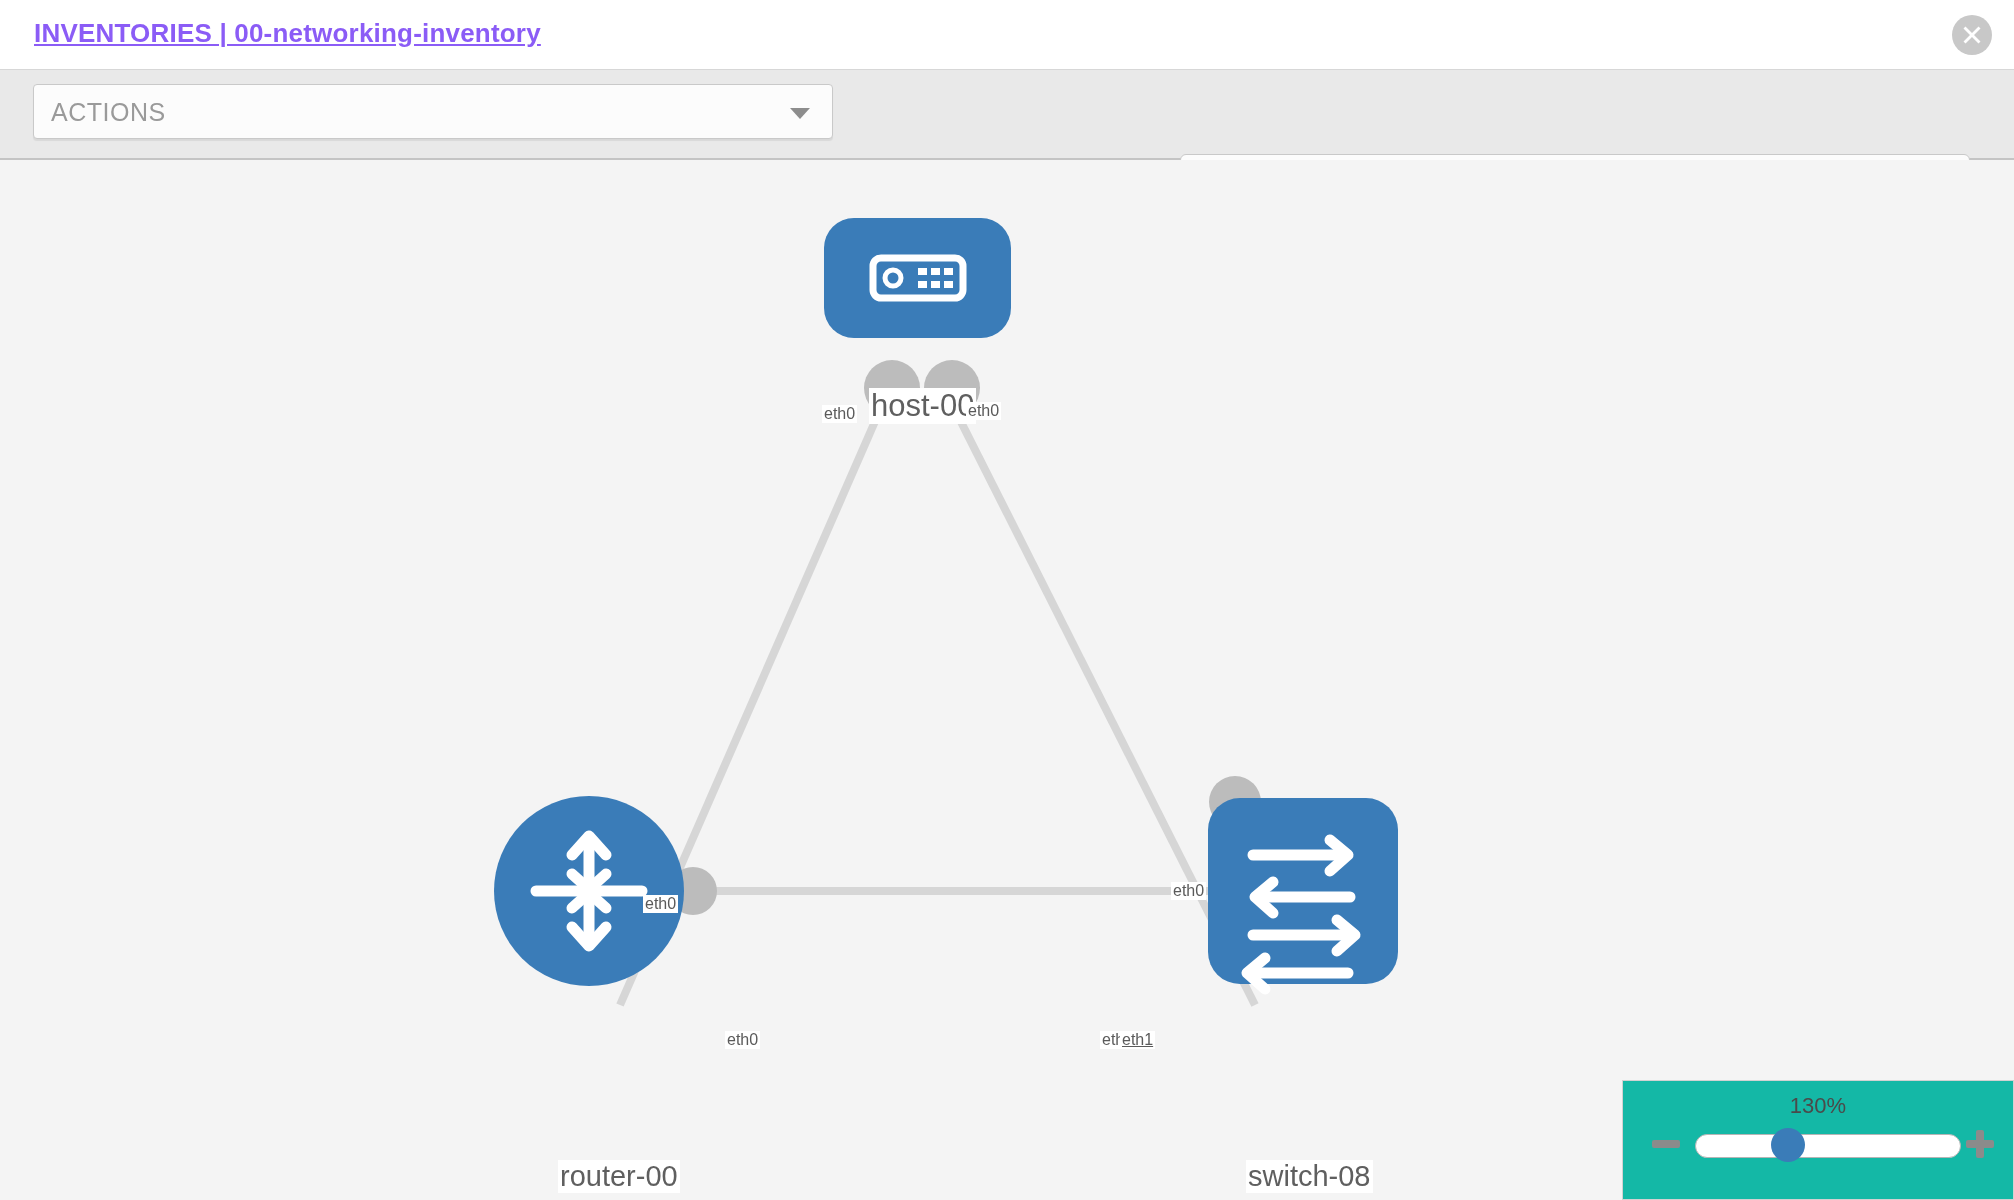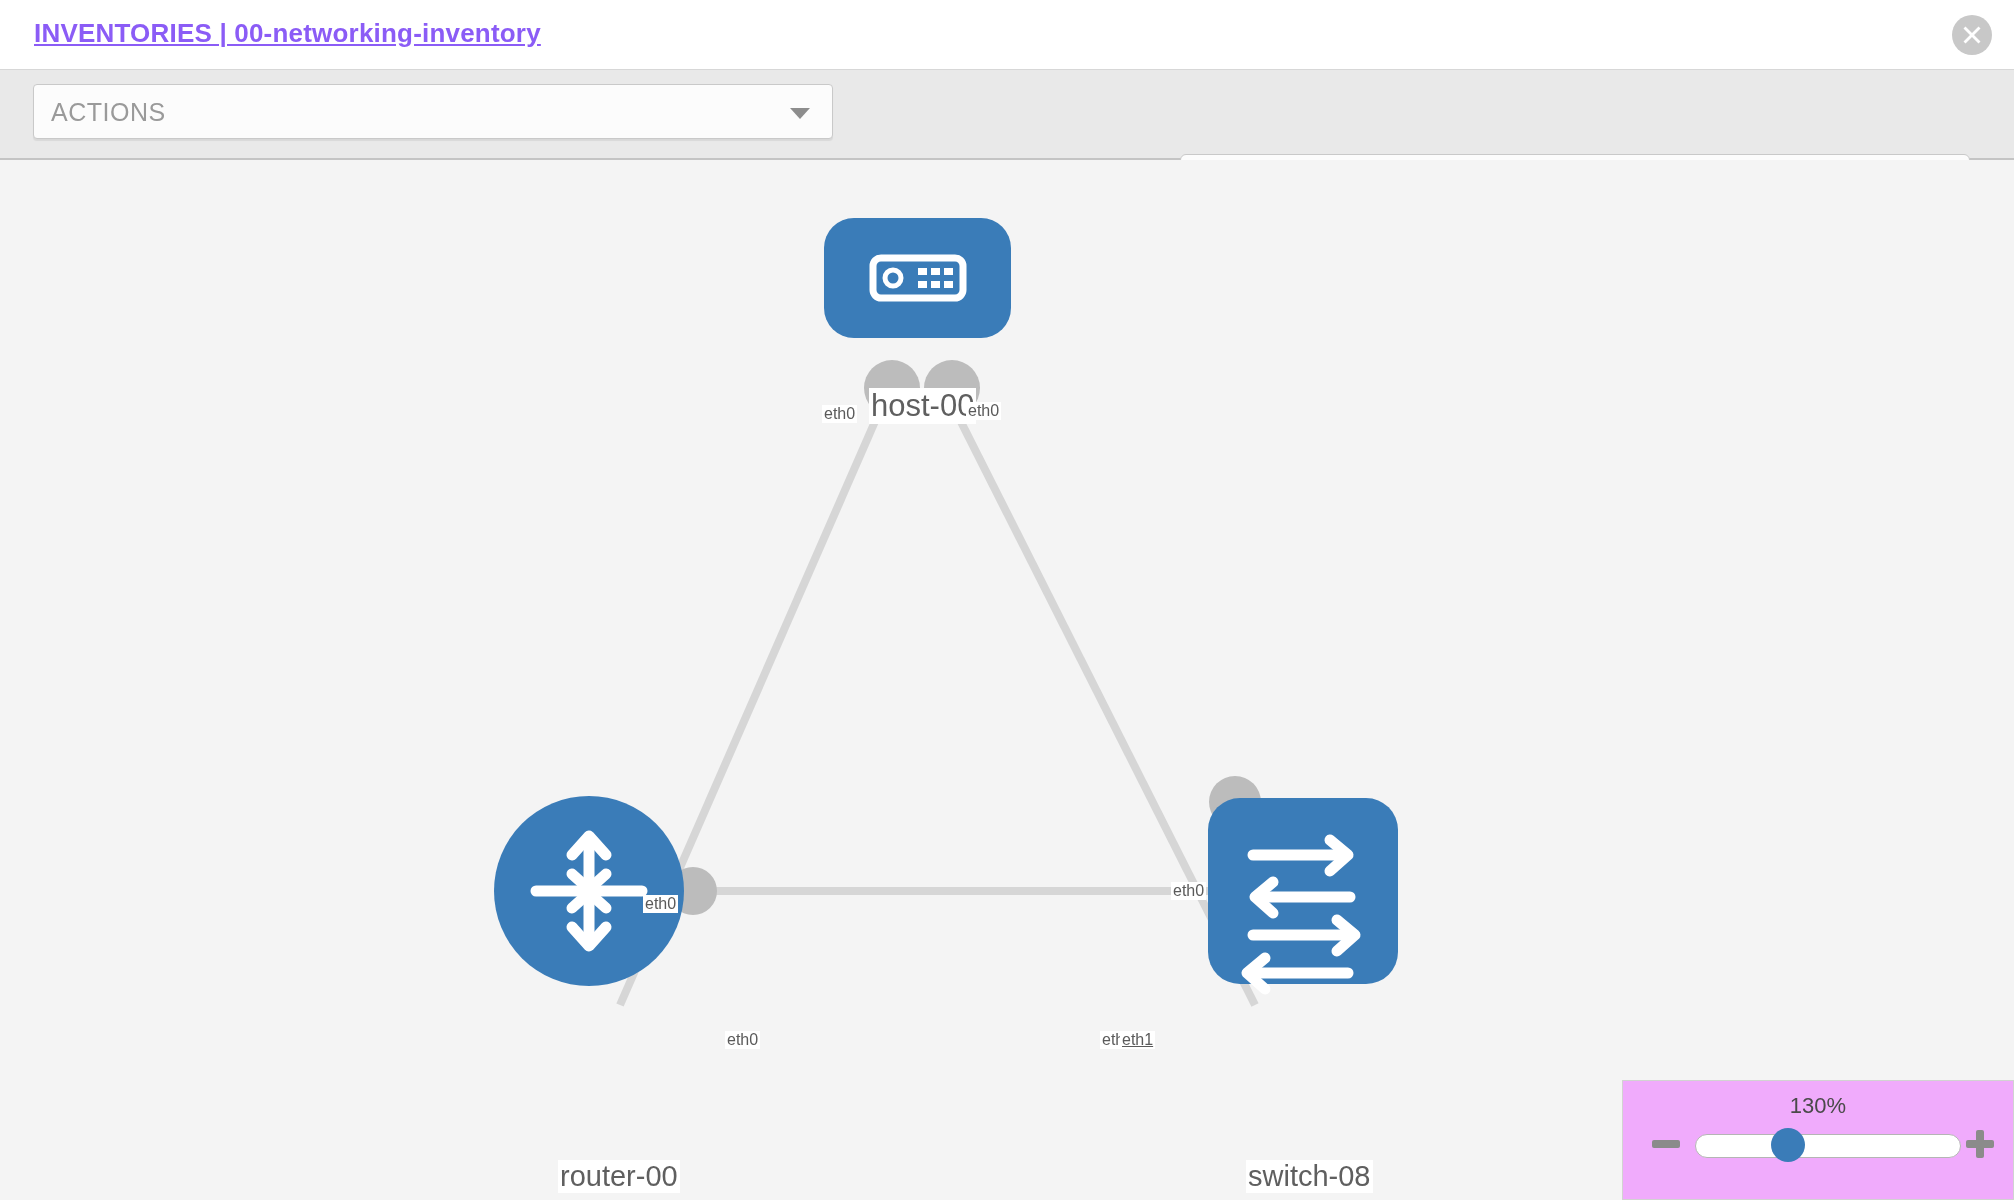--- a/index.html
+++ b/index.html
@@ -164,21 +164,21 @@
     padding: 0 2px;
   }
 
   
   .zoom-widget {
     position: absolute;
     left: 1622px;
     top: 1080px;
     width: 392px;
     height: 120px;
-    background: #f0abfc;
+    background: #14b8a6;
     border: 1px solid #d2d2d2;
     box-sizing: border-box;
   }
   .zoom-percent {
     position: absolute;
     left: 0; right: 0;
     top: 12px;
     text-align: center;
     font-size: 22px;
     color: #4a4a4a;

